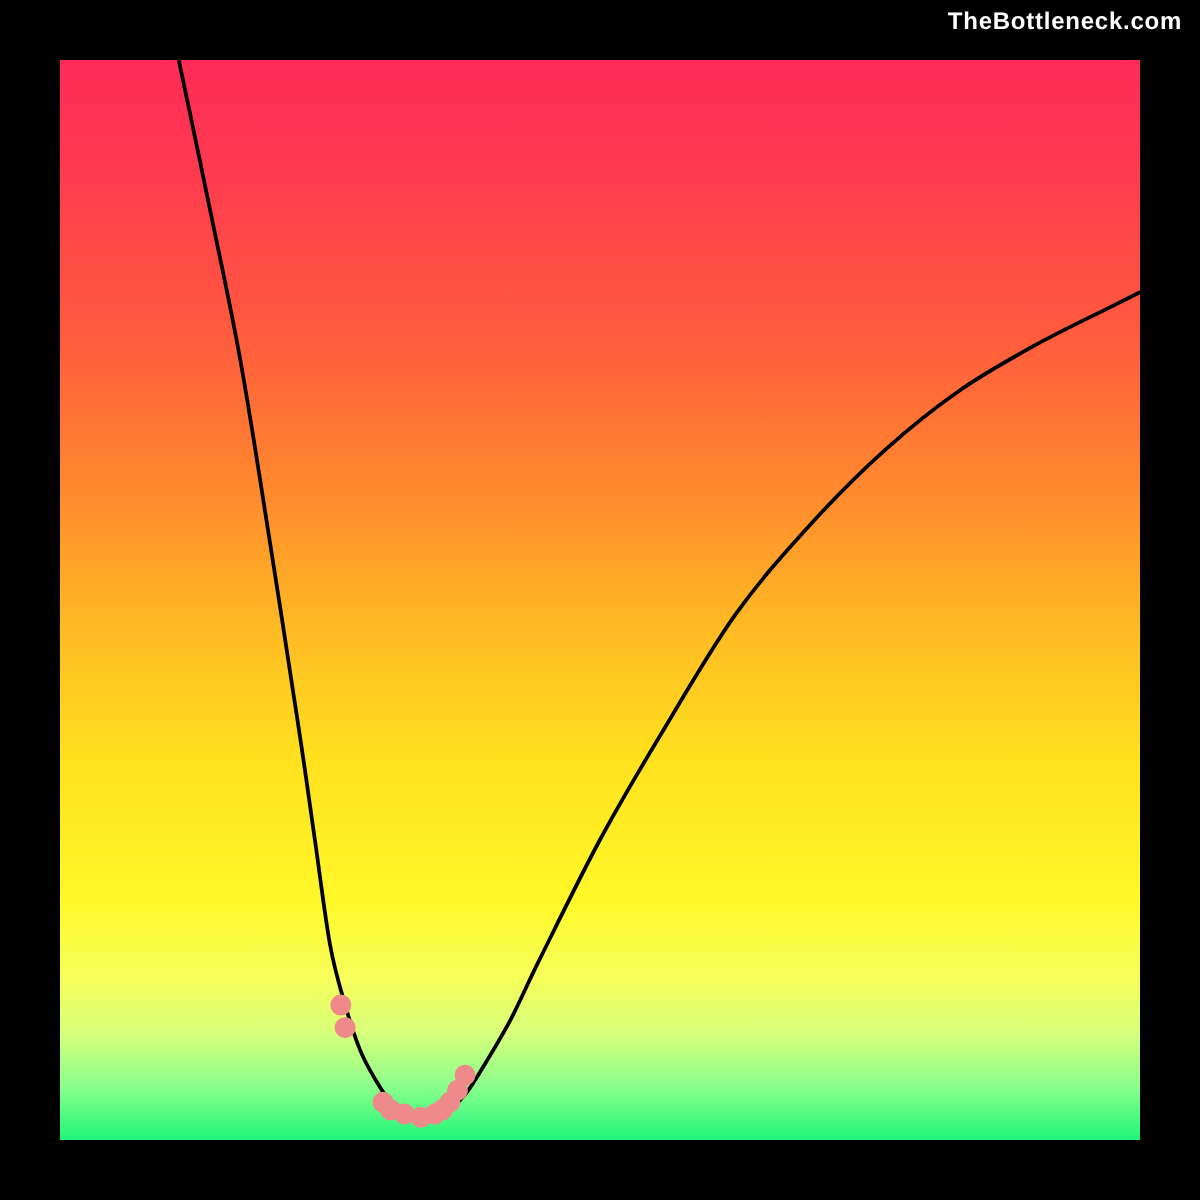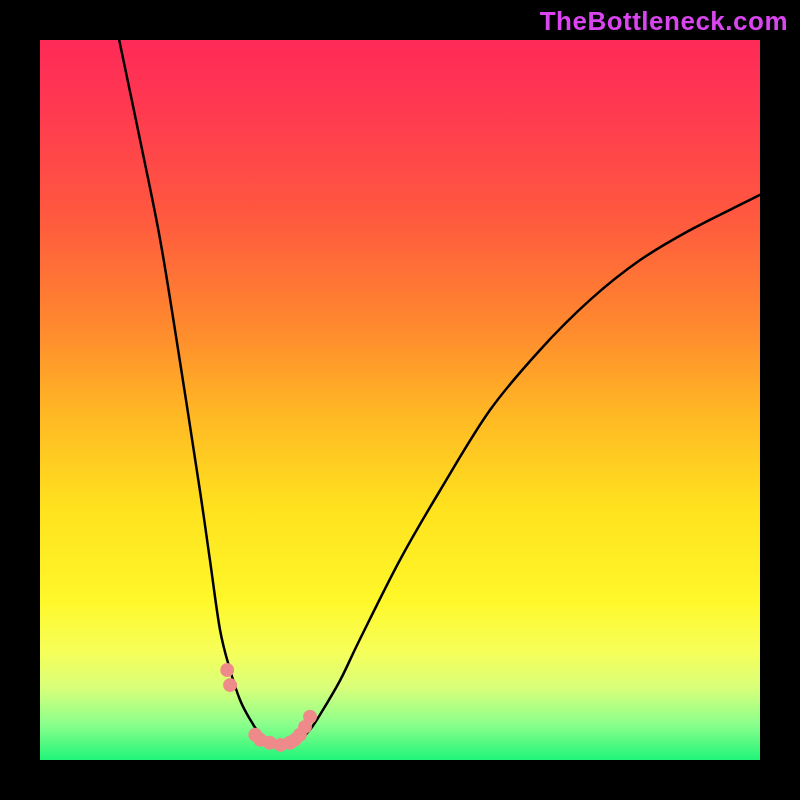--- a/index.html
+++ b/index.html
@@ -36,22 +36,22 @@
       #f6ff5a 85%,
       #d8ff7a 90%,
       #8cff8c 95%,
       #20f57a 100%
     );
   }
   .watermark {
     position: absolute;
     top: 6px;
     right: 12px;
-    color: #d946ef;
-    font-size: 26px;
+    color: #ffffff;
+    font-size: 16px;
     font-weight: 600;
     letter-spacing: 0.5px;
     user-select: none;
   }
   svg.curves {
     position: absolute;
     left: 0; top: 0;
     width: 720px;
     height: 720px;
     overflow: visible;

